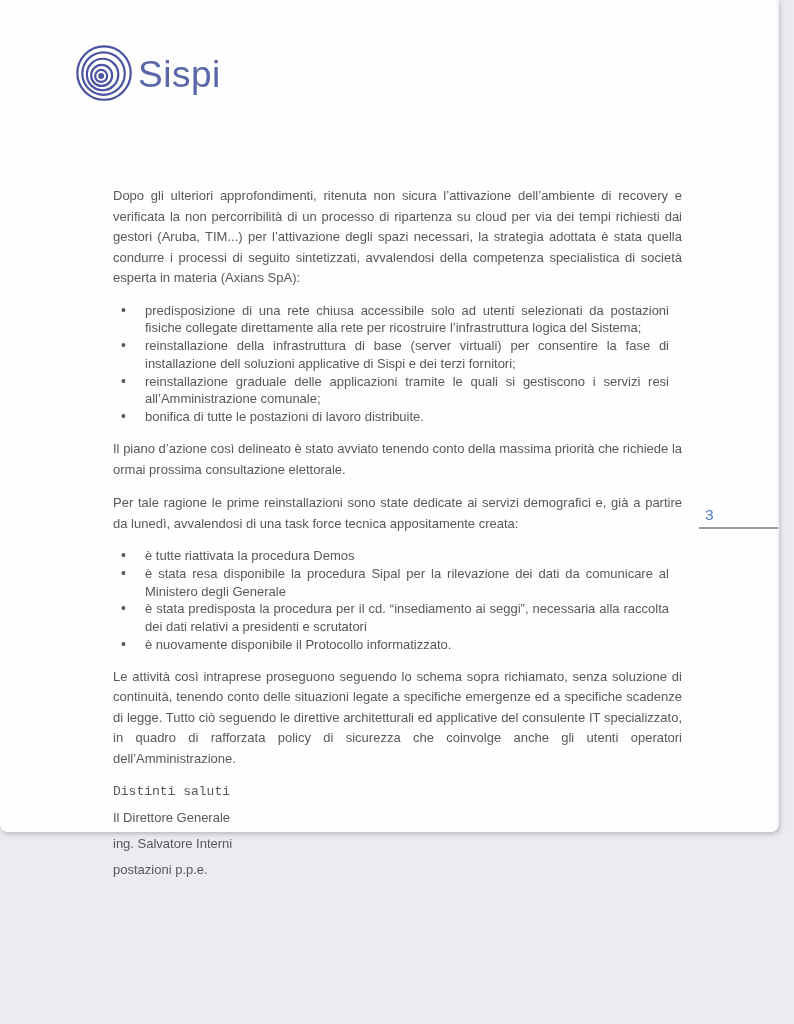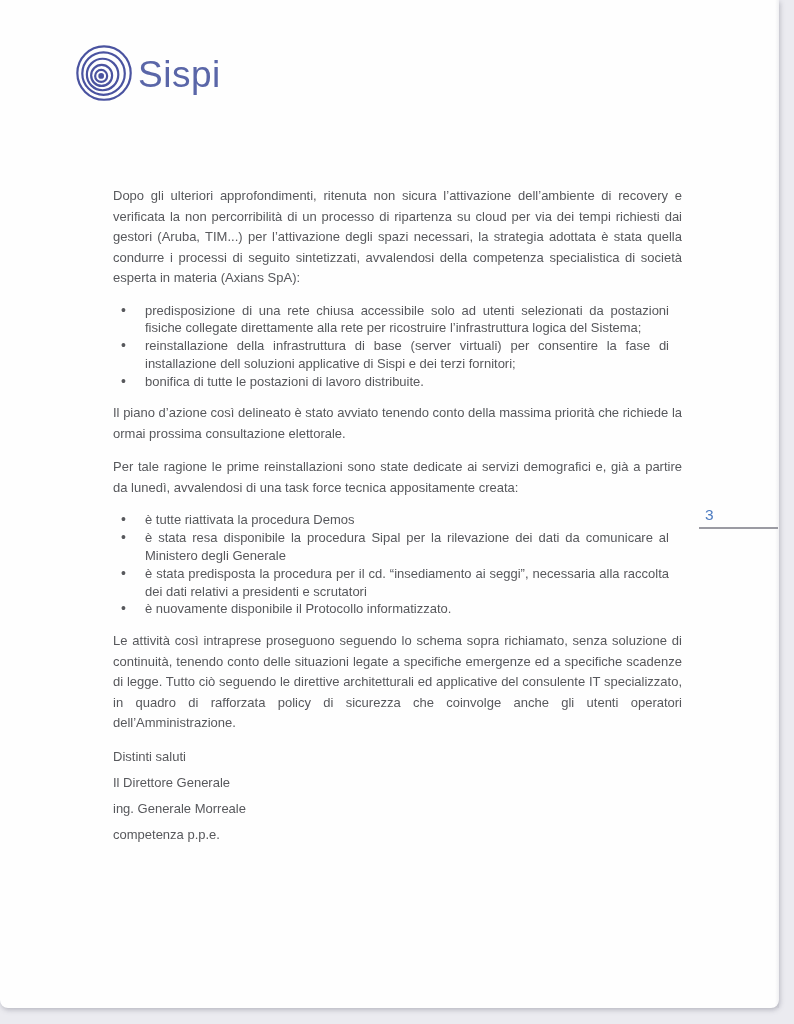--- a/index.html
+++ b/index.html
@@ -13,21 +13,21 @@
     font-family: "Liberation Sans", sans-serif;
     overflow: hidden;
     position: relative;
   }
   
   .page {
     position: absolute;
     left: 0;
     top: 0;
     width: 779px;
-    height: 1008px;
+    height: 832px;
     background: #fefefe;
     border-radius: 0 0 8px 8px;
     box-shadow: 1px 2px 5px rgba(90, 90, 105, 0.35);
   }
   
   .page::after {
     content: "";
     position: absolute;
     right: 0;
     top: 0;
@@ -84,20 +84,21 @@
     left: 8px;
     top: 0;
     font-size: 14px;
   }
   .content p.close {
     margin: 0 0 5.5px 0;
     text-align: left;
   }
   .content p.close-first {
     margin-top: 2px;
+    font-family: Liberation Mono, monospace;
   }
 
   
   .page-marker {
     position: absolute;
     left: 699px;
     top: 503px;
     width: 79px;
     border-bottom: 2px solid #9b9ba3;
   }
@@ -130,40 +131,41 @@
     <span class="logo-text">Sispi</span>
   </div>
 
   <div class="content">
 
     <p>Dopo gli ulteriori approfondimenti, ritenuta non sicura l’attivazione dell’ambiente di recovery e verificata la non percorribilità di un processo di ripartenza su cloud per via dei tempi richiesti dai gestori (Aruba, TIM...) per l’attivazione degli spazi necessari, la strategia adottata è stata quella condurre i processi di seguito sintetizzati, avvalendosi della competenza specialistica di società esperta in materia (Axians SpA):</p>
 
     <ul>
       <li>predisposizione di una rete chiusa accessibile solo ad utenti selezionati da postazioni fisiche collegate direttamente alla rete per ricostruire l’infrastruttura logica del Sistema;</li>
       <li>reinstallazione della infrastruttura di base (server virtuali) per consentire la fase di installazione dell soluzioni applicative di Sispi e dei terzi fornitori;</li>
+      <li>reinstallazione graduale delle applicazioni tramite le quali si gestiscono i servizi resi all’Amministrazione comunale;</li>
       <li>bonifica di tutte le postazioni di lavoro distribuite.</li>
     </ul>
 
     <p>Il piano d’azione così delineato è stato avviato tenendo conto della massima priorità che richiede la ormai prossima consultazione elettorale.</p>
 
     <p>Per tale ragione le prime reinstallazioni sono state dedicate ai servizi demografici e, già a partire da lunedì, avvalendosi di una task force tecnica appositamente creata:</p>
 
     <ul>
       <li>è tutte riattivata la procedura Demos</li>
       <li>è stata resa disponibile la procedura Sipal per la rilevazione dei dati da comunicare al Ministero degli Generale</li>
       <li>è stata predisposta la procedura per il cd. “insediamento ai seggi”, necessaria alla raccolta dei dati relativi a presidenti e scrutatori</li>
       <li>è nuovamente disponibile il Protocollo informatizzato.</li>
     </ul>
 
     <p>Le attività così intraprese proseguono seguendo lo schema sopra richiamato, senza soluzione di continuità, tenendo conto delle situazioni legate a specifiche emergenze ed a specifiche scadenze di legge. Tutto ciò seguendo le direttive architetturali ed applicative del consulente IT specializzato, in quadro di rafforzata policy di sicurezza che coinvolge anche gli utenti operatori dell’Amministrazione.</p>
 
     <p class="close close-first">Distinti saluti</p>
     <p class="close">Il Direttore Generale</p>
-    <p class="close">ing. Generale Morreale</p>
-    <p class="close">competenza p.p.e.</p>
+    <p class="close">ing. Salvatore Interni</p>
+    <p class="close">postazioni p.p.e.</p>
 
   </div>
 
   <div class="page-marker">
     <span class="num">3</span>
   </div>
 
 </div>
 
 </body></html>

